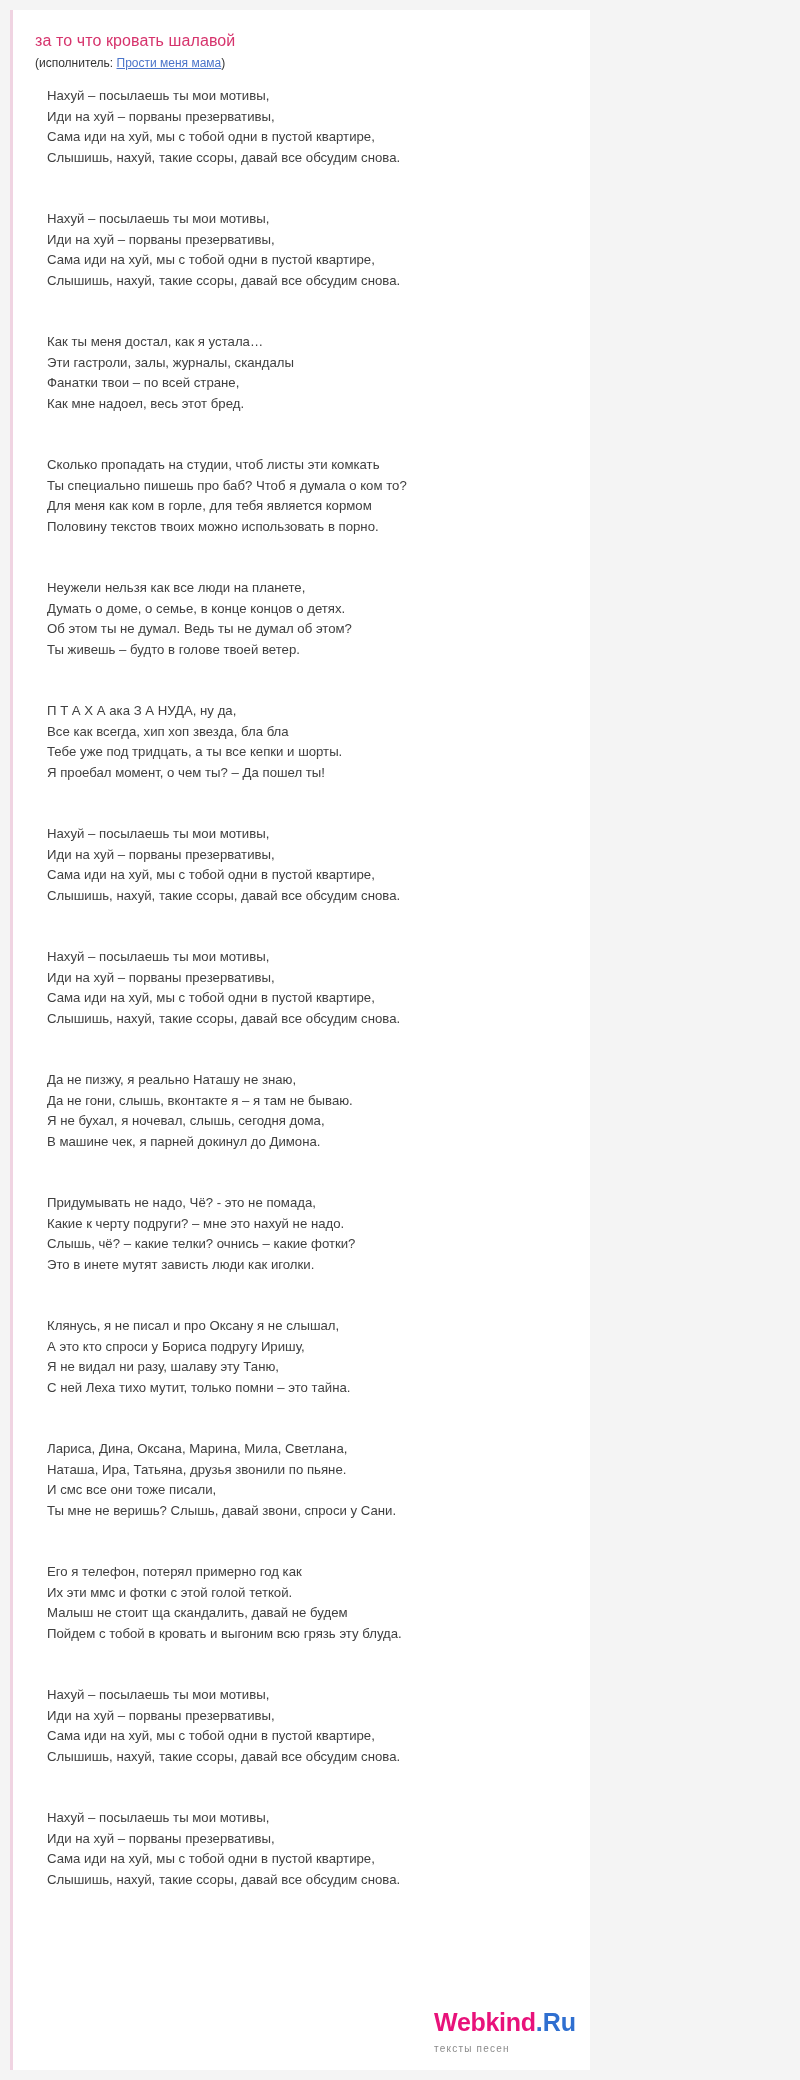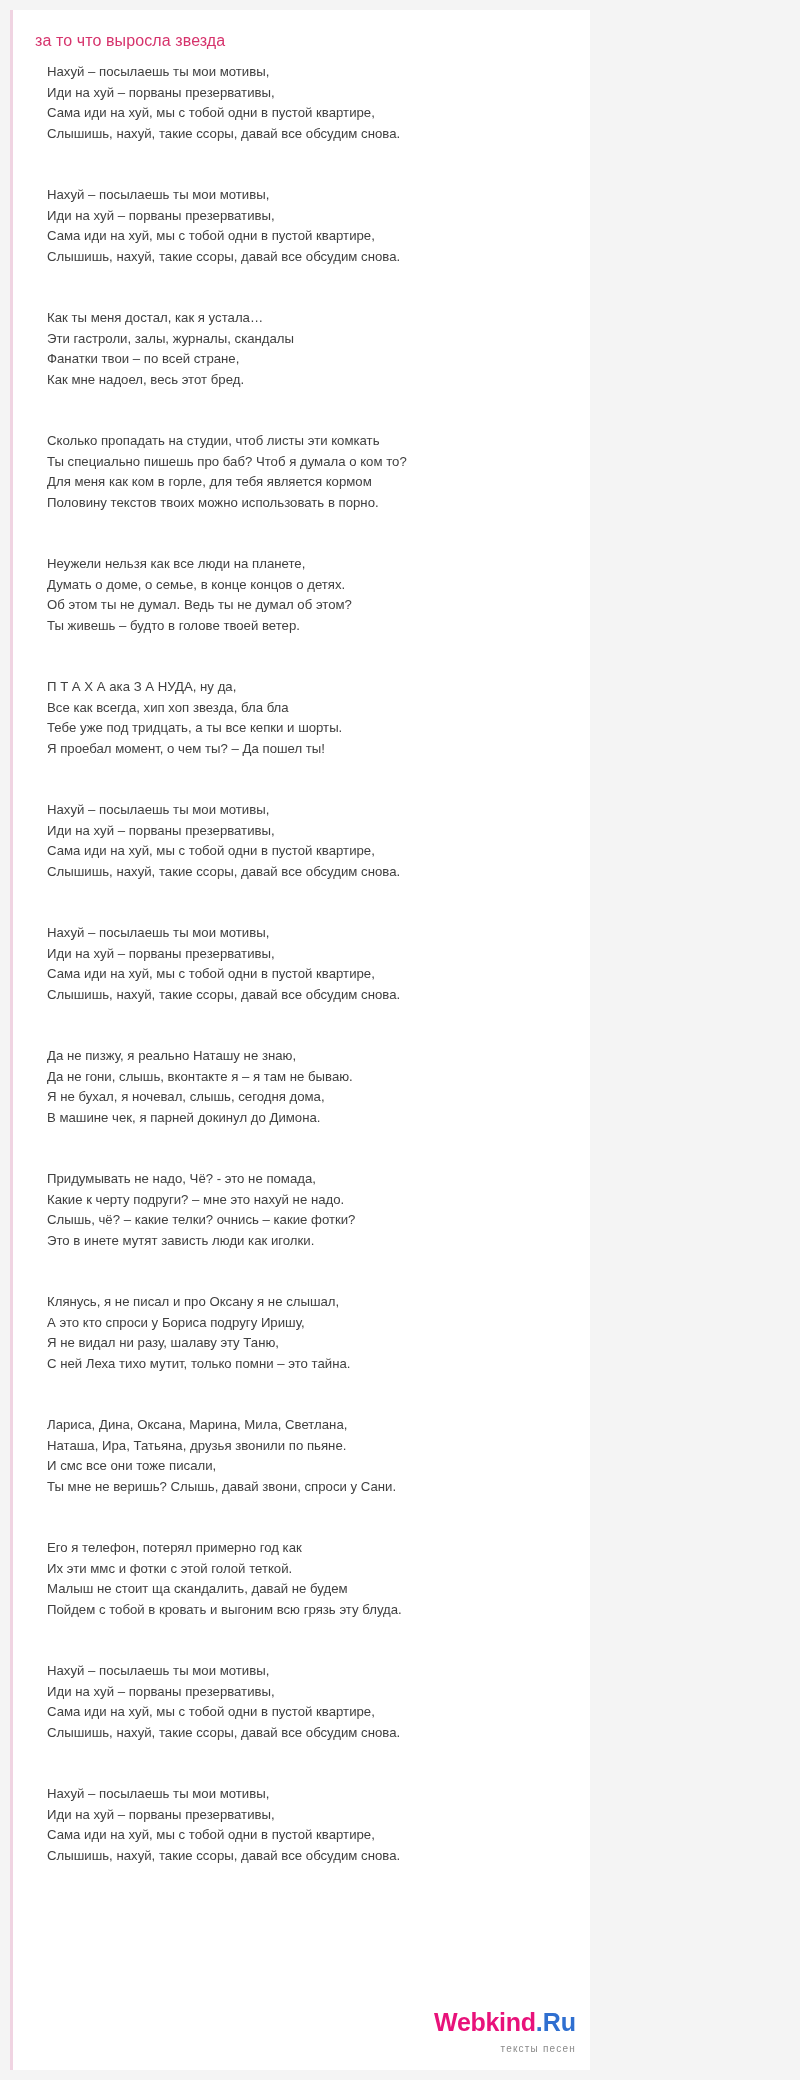--- a/index.html
+++ b/index.html
@@ -55,21 +55,21 @@
     line-height: 20.5px;
     color: #404040;
     white-space: pre-wrap;
     margin: 12px;
     font-family: "Liberation Sans", sans-serif;
   }
   .footer-brand {
     position: absolute;
     right: 14px;
     bottom: 16px;
-    text-align: right;
+    text-align: left;
     line-height: 1;
   }
   .brand-main {
     font-size: 25px;
     font-weight: bold;
     color: #e8127a;
     letter-spacing: -0.3px;
   }
   .brand-ru {
     font-size: 25px;
@@ -103,22 +103,25 @@
 <body>
 
 <div class="page">
 
   <div class="edge-left"></div>
   <div class="right-strip"></div>
 
   <div class="sheet">
     <div class="inner">
 
-      <h1 class="song-title">за то что выросла звезда</h1>
-
+      <h1 class="song-title">за то что кровать шалавой</h1>
+
+      <div class="performer-line">
+        <span>(исполнитель: </span><a class="performer-link">Прости меня мама</a><span>)</span>
+      </div>
 
       <div class="lyrics">Нахуй – посылаешь ты мои мотивы,
 Иди на хуй – порваны презервативы,
 Сама иди на хуй, мы с тобой одни в пустой квартире,
 Слышишь, нахуй, такие ссоры, давай все обсудим снова.
 
 
 Нахуй – посылаешь ты мои мотивы,
 Иди на хуй – порваны презервативы,
 Сама иди на хуй, мы с тобой одни в пустой квартире,

